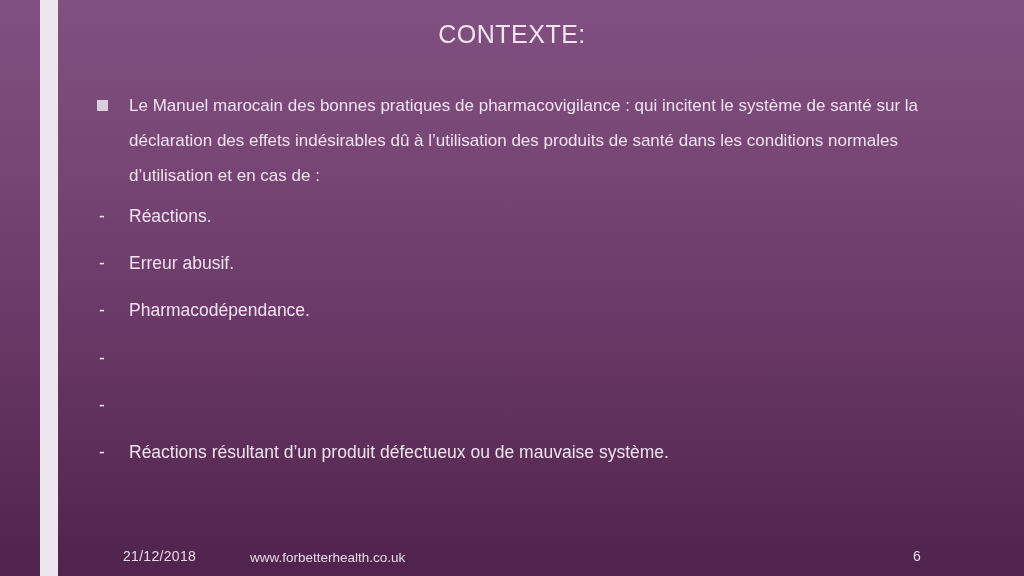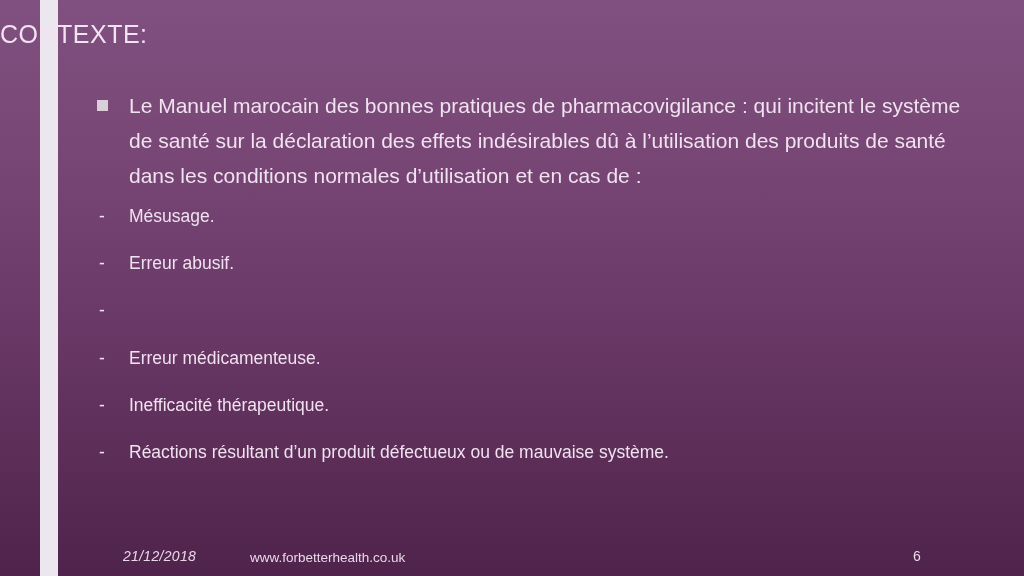--- a/index.html
+++ b/index.html
@@ -21,20 +21,21 @@
     top: 0;
     width: 18px;
     height: 576px;
     background: #ece7ee;
   }
   .title {
     position: absolute;
     top: 21px;
     left: 0;
     width: 100%;
+    text-align: center;
     color: #f2e2f2;
     font-size: 25px;
     line-height: 27px;
     letter-spacing: 0.5px;
   }
   .bullet-para {
     position: absolute;
     left: 97px;
     top: 88px;
     width: 890px;
@@ -46,21 +47,21 @@
     width: 11px;
     height: 11px;
     background: #d9ced9;
     margin-top: 12px;
     margin-right: 21px;
   }
   .bullet-para p {
     margin: 0;
     width: 848px;
     color: #f0e2f0;
-    font-size: 21px;
+    font-size: 17px;
     line-height: 35px;
   }
   .dash-list {
     position: absolute;
     left: 99px;
     top: 207px;
     color: #f0e2f0;
     font-size: 17.5px;
   }
   .dash-list .li {
@@ -72,21 +73,20 @@
     flex: 0 0 auto;
     width: 30px;
   }
   .footer-date {
     position: absolute;
     left: 123px;
     top: 548px;
     color: #e9d8e9;
     font-size: 14px;
     letter-spacing: 0.3px;
-    font-style: italic;
   }
   .footer-site {
     position: absolute;
     left: 250px;
     top: 550px;
     color: #e9d8e9;
     font-size: 13.5px;
   }
   .footer-page {
     position: absolute;
@@ -110,36 +110,35 @@
   </div>
 
   <div class="bullet-para">
     <span class="square-bullet"></span>
     <p>Le Manuel marocain des bonnes pratiques de pharmacovigilance : qui incitent le système de santé sur la déclaration des effets indésirables dû à l’utilisation des produits de santé dans les conditions normales d’utilisation et en cas de :</p>
   </div>
 
   <div class="dash-list">
     <div class="li">
       <span class="dash">-</span>
-      <span>Mésusage.</span>
+      <span>Réactions.</span>
     </div>
     <div class="li">
       <span class="dash">-</span>
       <span>Erreur abusif.</span>
     </div>
     <div class="li">
       <span class="dash">-</span>
+      <span>Pharmacodépendance.</span>
     </div>
     <div class="li">
       <span class="dash">-</span>
-      <span>Erreur médicamenteuse.</span>
     </div>
     <div class="li">
       <span class="dash">-</span>
-      <span>Inefficacité thérapeutique.</span>
     </div>
     <div class="li">
       <span class="dash">-</span>
       <span>Réactions résultant d’un produit défectueux ou de mauvaise système.</span>
     </div>
   </div>
 
   <span class="footer-date">21/12/2018</span>
   <span class="footer-site">www.forbetterhealth.co.uk</span>
   <span class="footer-page">6</span>

